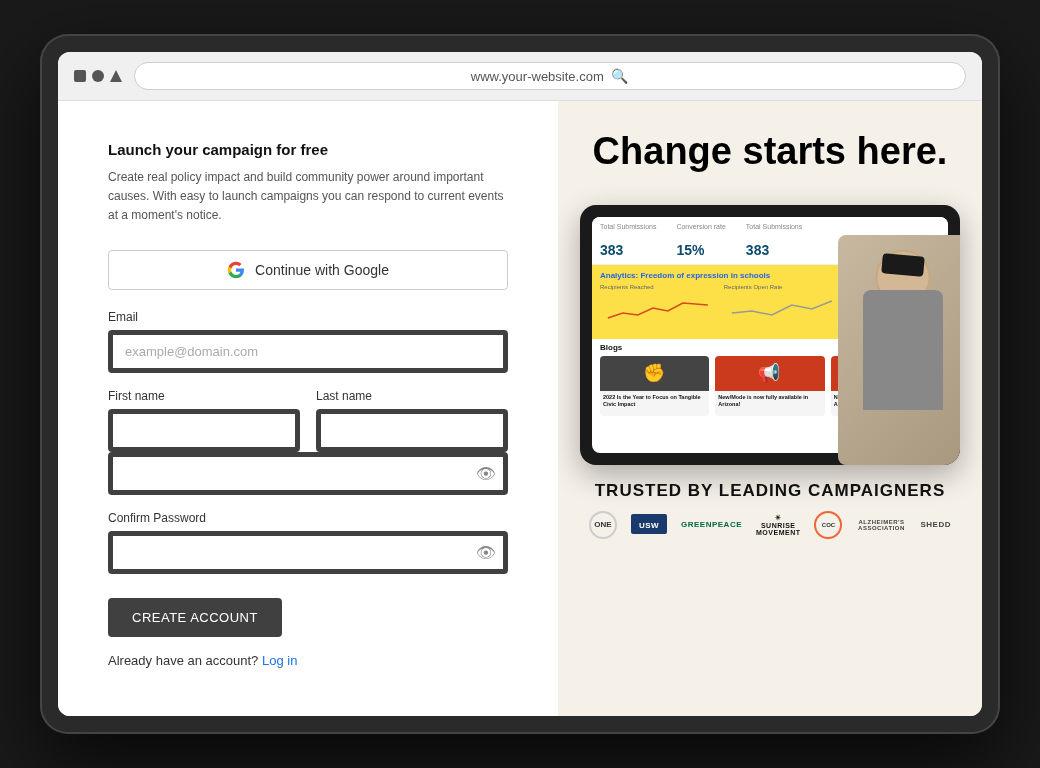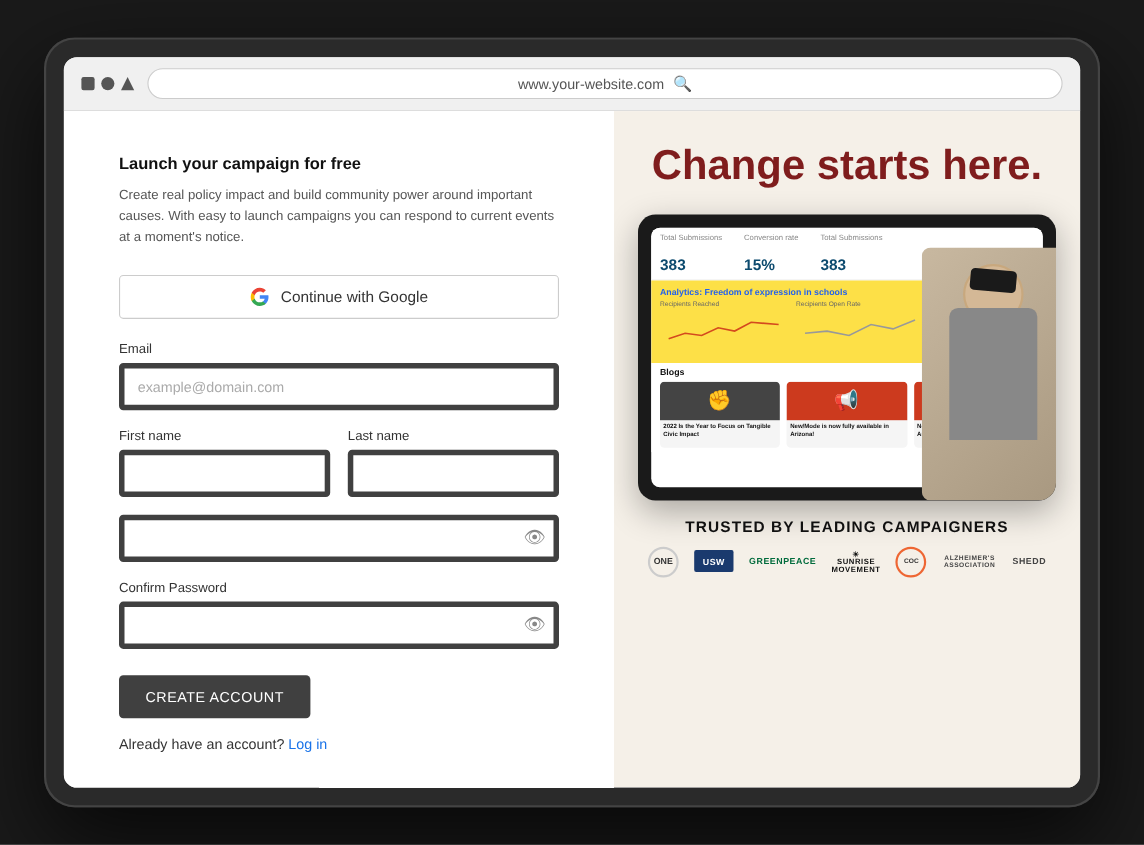--- a/index.html
+++ b/index.html
@@ -172,21 +172,20 @@
       outline: none;
     }
 
     .form-input::placeholder {
       color: #aaa;
     }
 
     .form-row {
       display: flex;
       gap: 16px;
-      margin-bottom: 16px;
     }
 
     .form-row .form-group {
       flex: 1;
       margin-bottom: 0;
     }
 
     .password-wrapper {
       position: relative;
     }
@@ -239,23 +238,23 @@
       flex-direction: column;
       align-items: center;
       justify-content: flex-start;
       padding: 30px 20px 20px;
       overflow: hidden;
     }
 
     .hero-title {
       font-size: 38px;
       font-weight: 900;
-      color: #7f1d1d;
+      color: #000000;
       text-align: center;
-      margin-bottom: 22px;
+      margin-bottom: 32px;
       line-height: 1.1;
     }
 
     .tablet-mockup {
       width: 380px;
       height: 260px;
       background: #1a1a1a;
       border-radius: 16px;
       padding: 12px;
       margin-bottom: 16px;
@@ -390,21 +389,21 @@
       line-height: 1.3;
     }
 
     
     .trusted-section {
       width: 100%;
       text-align: center;
     }
 
     .trusted-title {
-      font-size: 14px;
+      font-size: 17px;
       font-weight: 800;
       letter-spacing: 1px;
       color: #111;
       text-transform: uppercase;
       margin-bottom: 10px;
     }
 
     .logos-row {
       display: flex;
       align-items: center;

